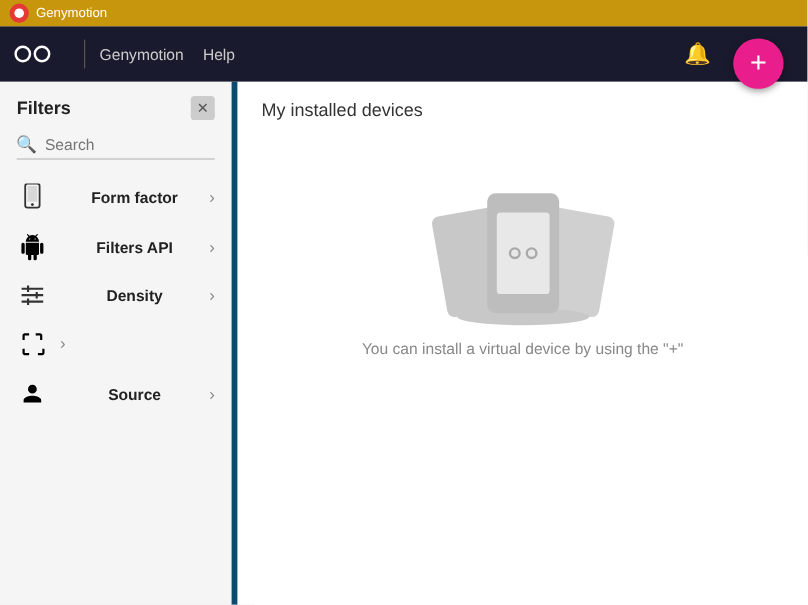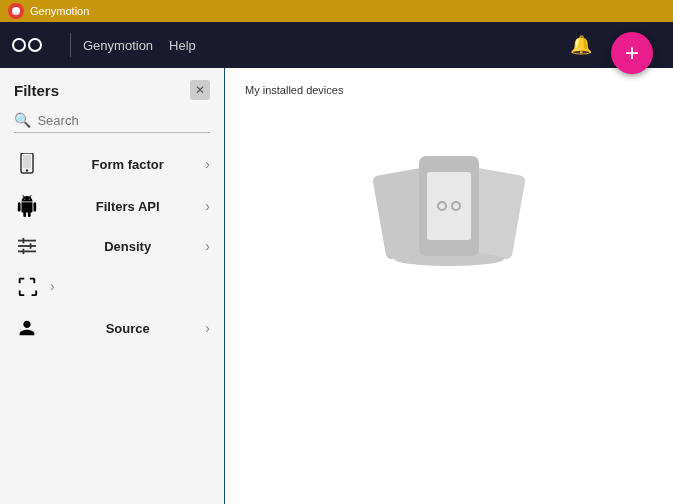--- a/index.html
+++ b/index.html
@@ -71,23 +71,23 @@
     }
 
     
     #main {
       display: flex;
       height: calc(504px - 22px - 46px);
     }
 
     
     #sidebar {
-      width: 225px;
+      width: 198px;
       background: #f5f5f5;
-      border-right: 1px solid #0c4a6e;
+      border-right: 5px solid #0c4a6e;
       padding: 12px 0;
       flex-shrink: 0;
     }
     #sidebar-header {
       display: flex;
       align-items: center;
       justify-content: space-between;
       padding: 0 14px 8px 14px;
     }
     #filters-title {
@@ -151,21 +151,21 @@
     
     #content {
       flex: 1;
       background: #fff;
       padding: 16px 20px;
       display: flex;
       flex-direction: column;
       align-items: flex-start;
     }
     #page-title {
-      font-size: 11px;
+      font-size: 15px;
       color: #333;
       font-weight: 400;
       margin-bottom: 20px;
     }
 
     
     #illustration {
       width: 100%;
       display: flex;
       flex-direction: column;
@@ -351,16 +351,17 @@
 
         <div class="device-center">
           <div class="device-screen">
             <div class="screen-circles">
               <div class="sc"></div>
               <div class="sc"></div>
             </div>
           </div>
         </div>
       </div>
+      <span id="empty-text">You can install a virtual device by using the "+"</span>
     </div>
   </div>
 
 </div>
 
 </body></html>

